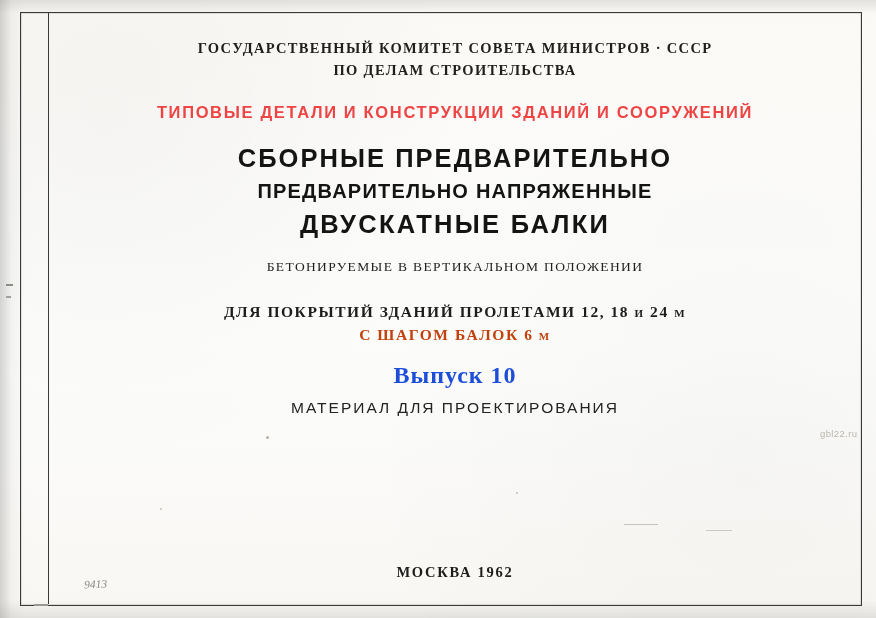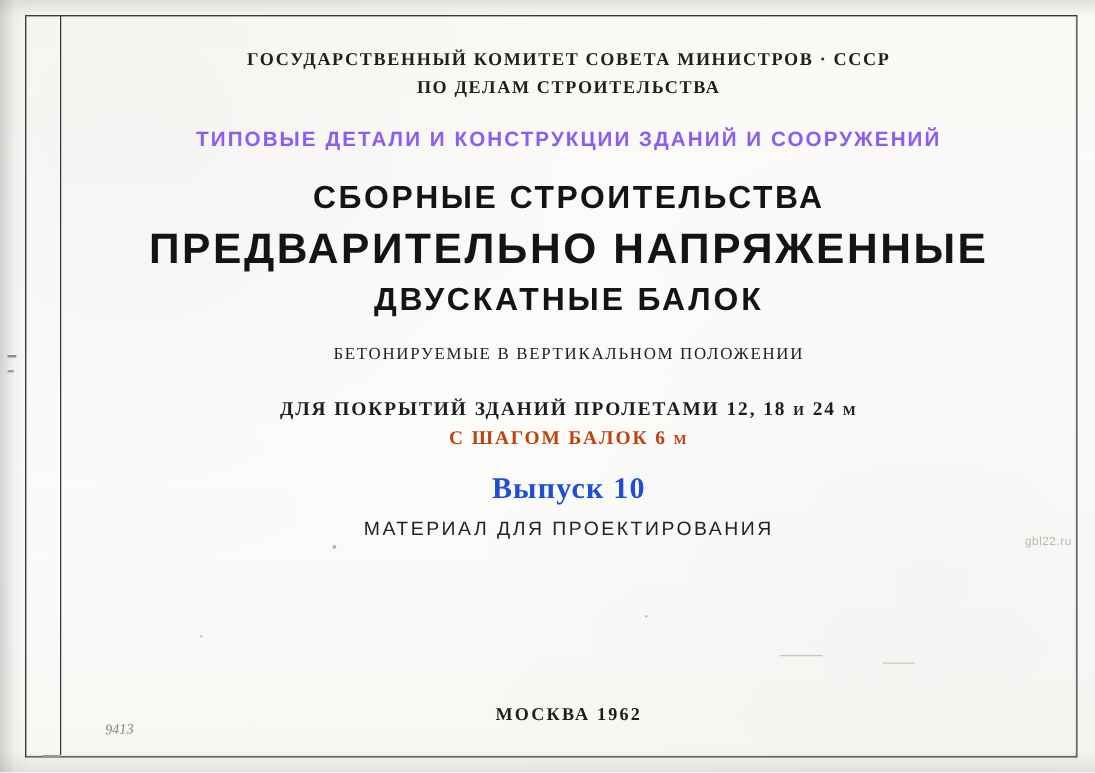--- a/index.html
+++ b/index.html
@@ -108,21 +108,21 @@
     letter-spacing: 0.09em;
     color: #201f1d;
   }
 
   .typ {
     margin-top: 24px;
     font-family: "Liberation Sans", sans-serif;
     font-size: 16.5px;
     font-weight: 600;
     letter-spacing: 0.10em;
-    color: #8b5cf6;
+    color: #ef4444;
   }
 
   .series {
     margin-top: 14px;
     font-family: "Liberation Sans", sans-serif;
     font-size: 20px;
     font-weight: 700;
     letter-spacing: 0.11em;
     color: #141413;
   }
@@ -131,21 +131,21 @@
     margin-top: 22px;
     font-family: "Liberation Sans", sans-serif;
     font-size: 25.5px;
     font-weight: 700;
     letter-spacing: 0.08em;
     color: #141413;
   }
   .title2 {
     margin-top: 7px;
     font-family: "Liberation Sans", sans-serif;
-    font-size: 34px;
+    font-size: 20px;
     font-weight: 700;
     letter-spacing: 0.06em;
     color: #141413;
   }
   .title3 {
     margin-top: 7px;
     font-family: "Liberation Sans", sans-serif;
     font-size: 25.5px;
     font-weight: 700;
     letter-spacing: 0.09em;
@@ -323,23 +323,23 @@
   <div class="speck-3"></div>
 
   <div class="content">
 
     <div class="ln hdr1">ГОСУДАРСТВЕННЫЙ КОМИТЕТ СОВЕТА МИНИСТРОВ · СССР</div>
     <div class="ln hdr2">ПО ДЕЛАМ СТРОИТЕЛЬСТВА</div>
 
     <div class="ln typ">ТИПОВЫЕ ДЕТАЛИ И КОНСТРУКЦИИ ЗДАНИЙ И СООРУЖЕНИЙ</div>
 
 
-    <div class="ln title1">СБОРНЫЕ СТРОИТЕЛЬСТВА</div>
+    <div class="ln title1">СБОРНЫЕ ПРЕДВАРИТЕЛЬНО</div>
     <div class="ln title2">ПРЕДВАРИТЕЛЬНО НАПРЯЖЕННЫЕ</div>
-    <div class="ln title3">ДВУСКАТНЫЕ БАЛОК</div>
+    <div class="ln title3">ДВУСКАТНЫЕ БАЛКИ</div>
 
     <div class="ln subtitle">БЕТОНИРУЕМЫЕ В ВЕРТИКАЛЬНОМ ПОЛОЖЕНИИ</div>
 
     <div class="ln purpose1">ДЛЯ ПОКРЫТИЙ ЗДАНИЙ ПРОЛЕТАМИ 12, 18 и 24 м</div>
     <div class="ln purpose2">С ШАГОМ БАЛОК 6 м</div>
 
     <div class="ln issue">Выпуск 10</div>
 
     <div class="ln material">МАТЕРИАЛ ДЛЯ ПРОЕКТИРОВАНИЯ</div>
 

